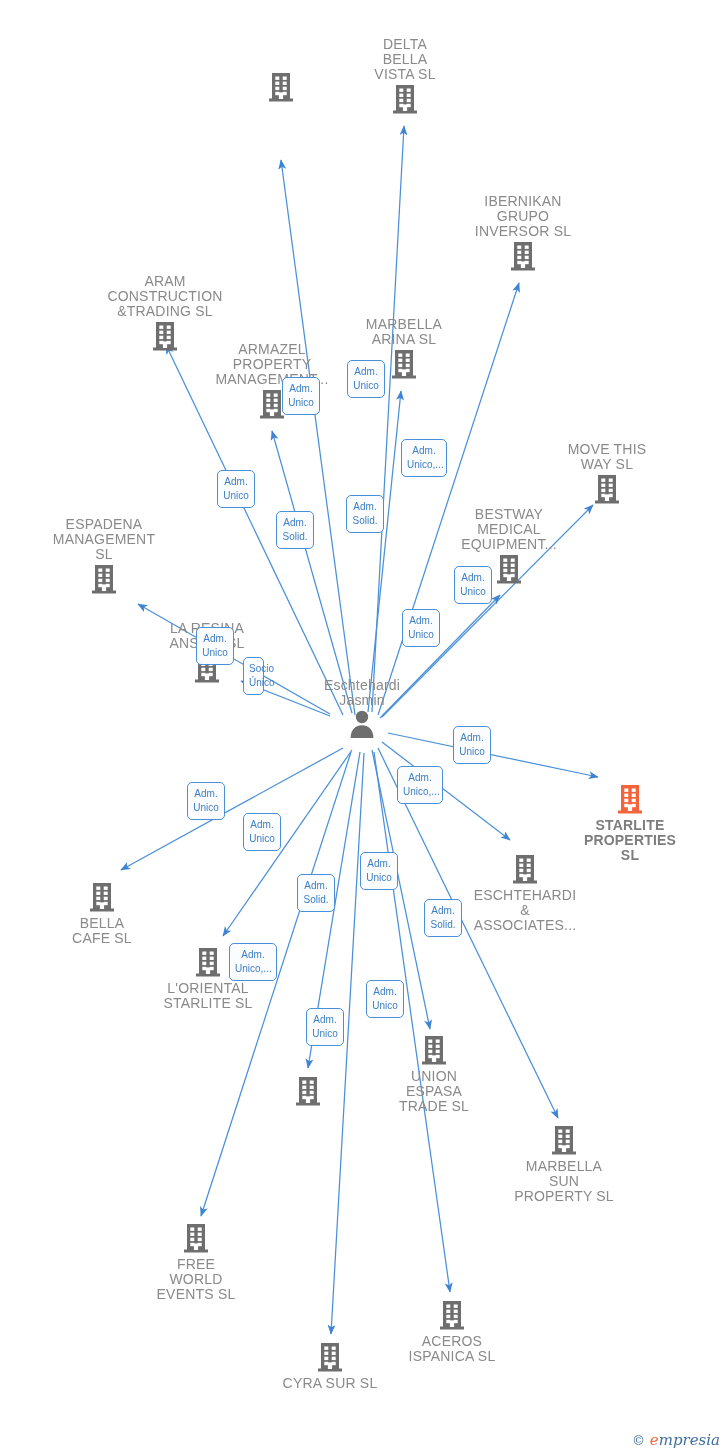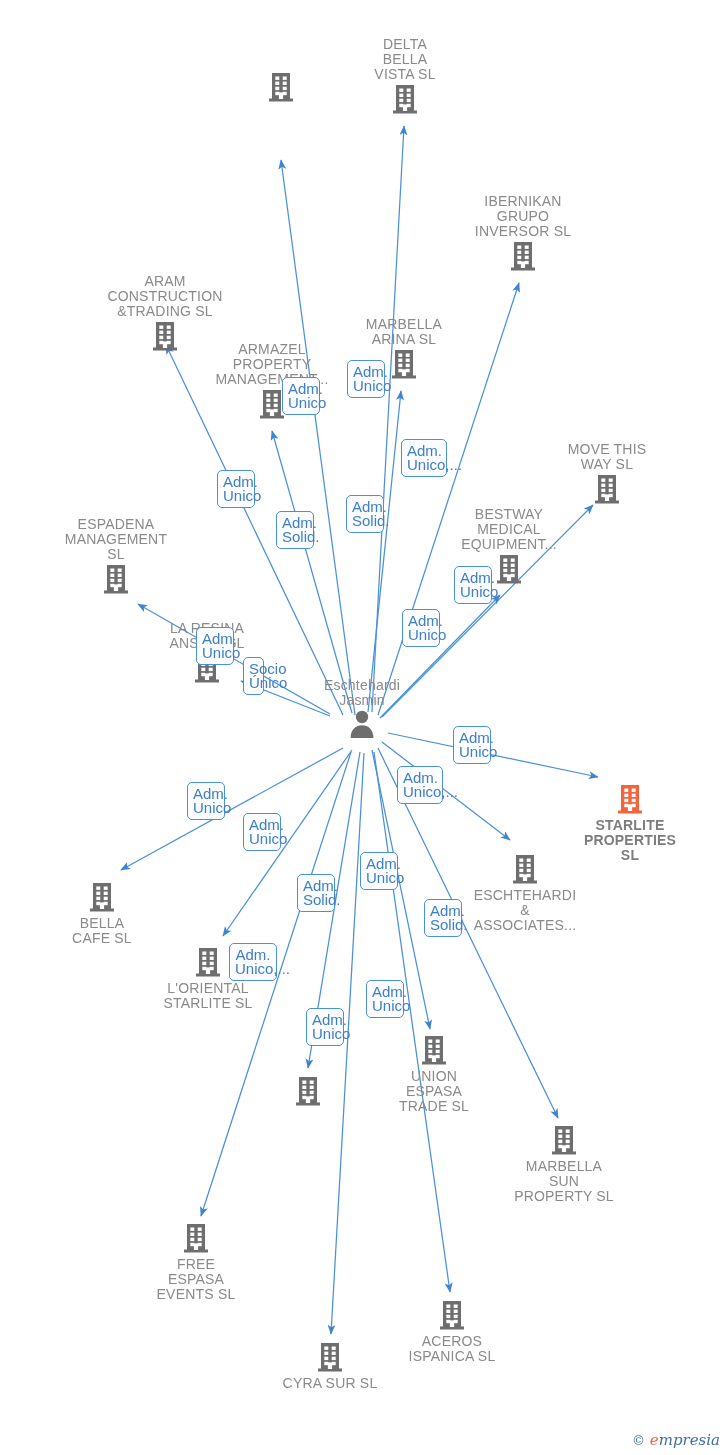--- a/index.html
+++ b/index.html
@@ -47,21 +47,21 @@
   .node.above .label { margin-bottom: 1px; }
   .node.below .label { margin-top: 1px; }
   .node.focus .label { color: #7d7d7d; font-weight: bold; }
 
   .rel {
     position: absolute;
     background: #fbfcfe;
     border: 1.4px solid #4a90d9;
     border-radius: 5px;
     color: #3f7fc4;
-    font-size: 15px;
+    font-size: 10px;
     line-height: 14px;
     text-align: center;
     padding: 4px 5px 5px 5px;
     white-space: pre-line;
     box-sizing: border-box;
   }
   #watermark {
     position: absolute;
     right: 8px;
     bottom: 6px;
@@ -242,21 +242,21 @@
             <rect x="8.3" y="10.6" width="4" height="3.4" fill="#ffffff"></rect>
             <rect x="8.3" y="15.7" width="4" height="3.4" fill="#ffffff"></rect>
             <rect x="8.3" y="20.8" width="4" height="3.4" fill="#ffffff"></rect>
             <rect x="15.7" y="5.5" width="4" height="3.4" fill="#ffffff"></rect>
             <rect x="15.7" y="10.6" width="4" height="3.4" fill="#ffffff"></rect>
             <rect x="15.7" y="15.7" width="4" height="3.4" fill="#ffffff"></rect>
             <rect x="15.7" y="20.8" width="4" height="3.4" fill="#ffffff"></rect>
             <rect x="11.9" y="21.4" width="4.2" height="6.6" fill="#ffffff"></rect>
           </svg></span>
       </div>
-      <div class="node above" style="left: 116px; top: 517px;">
+      <div class="node above" style="left: 104px; top: 517px;">
         <span class="label">ESPADENA
 MANAGEMENT
 SL</span>
         <span class="icon"><svg width="28" height="32" viewBox="0 0 28 32">
             <path d="M5 2 H23 V28 H5 Z" fill="#6e6e6e"></path>
             <rect x="2" y="27.5" width="24" height="3" fill="#6e6e6e"></rect>
             <rect x="8.3" y="5.5" width="4" height="3.4" fill="#ffffff"></rect>
             <rect x="8.3" y="10.6" width="4" height="3.4" fill="#ffffff"></rect>
             <rect x="8.3" y="15.7" width="4" height="3.4" fill="#ffffff"></rect>
             <rect x="8.3" y="20.8" width="4" height="3.4" fill="#ffffff"></rect>
@@ -413,21 +413,21 @@
             <rect x="8.3" y="10.6" width="4" height="3.4" fill="#ffffff"></rect>
             <rect x="8.3" y="15.7" width="4" height="3.4" fill="#ffffff"></rect>
             <rect x="8.3" y="20.8" width="4" height="3.4" fill="#ffffff"></rect>
             <rect x="15.7" y="5.5" width="4" height="3.4" fill="#ffffff"></rect>
             <rect x="15.7" y="10.6" width="4" height="3.4" fill="#ffffff"></rect>
             <rect x="15.7" y="15.7" width="4" height="3.4" fill="#ffffff"></rect>
             <rect x="15.7" y="20.8" width="4" height="3.4" fill="#ffffff"></rect>
             <rect x="11.9" y="21.4" width="4.2" height="6.6" fill="#ffffff"></rect>
           </svg></span>
         <span class="label">FREE
-ESPASA
+WORLD
 EVENTS  SL</span>
       </div>
       <div class="node below" style="left: 452px; top: 1299px;">
         <span class="icon"><svg width="28" height="32" viewBox="0 0 28 32">
             <path d="M5 2 H23 V28 H5 Z" fill="#6e6e6e"></path>
             <rect x="2" y="27.5" width="24" height="3" fill="#6e6e6e"></rect>
             <rect x="8.3" y="5.5" width="4" height="3.4" fill="#ffffff"></rect>
             <rect x="8.3" y="10.6" width="4" height="3.4" fill="#ffffff"></rect>
             <rect x="8.3" y="15.7" width="4" height="3.4" fill="#ffffff"></rect>
             <rect x="8.3" y="20.8" width="4" height="3.4" fill="#ffffff"></rect>

